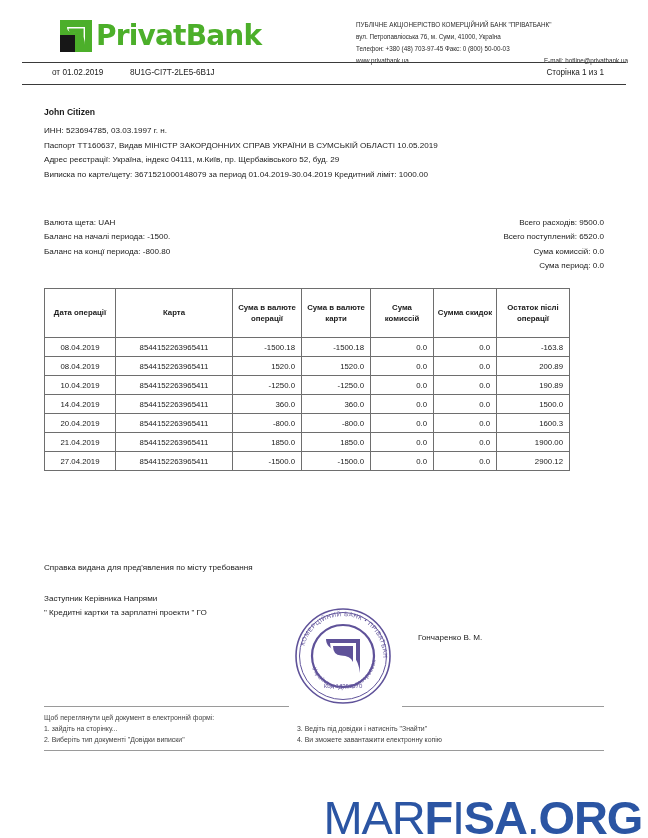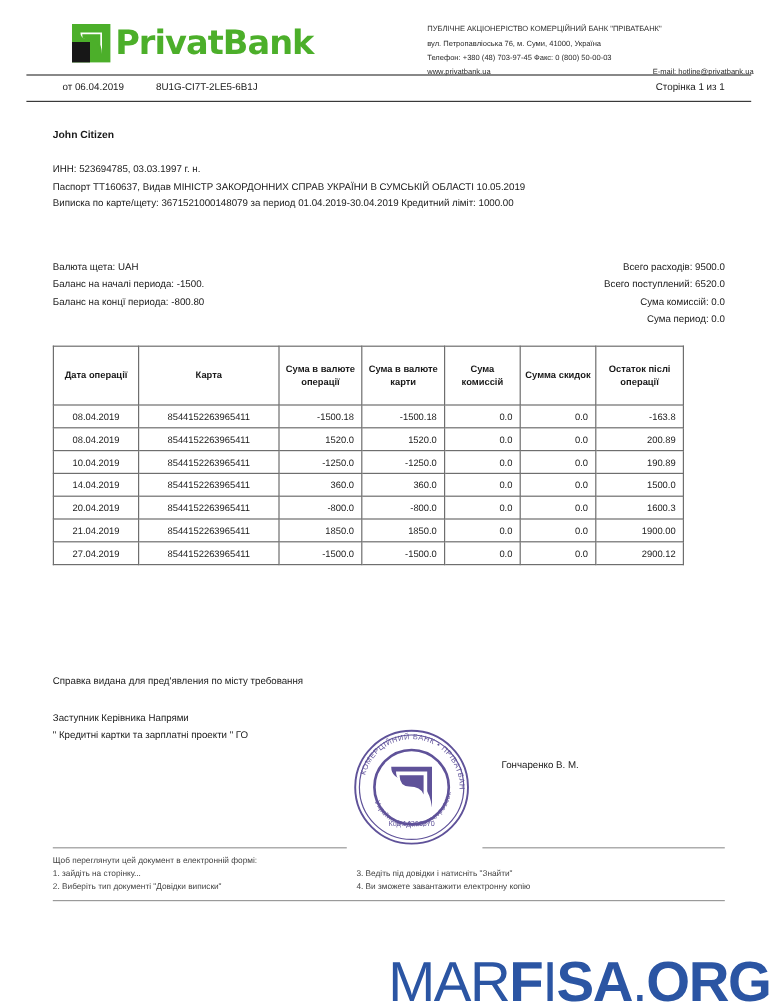--- a/index.html
+++ b/index.html
@@ -91,21 +91,21 @@
     position: absolute;
     left: 44px; top: 105px;
     width: 560px;
     font-size: 8.1px;
     line-height: 1.78;
     color: #1a1a1a;
   }
   .customer .name {
     font-weight: bold;
     font-size: 8.6px;
-    margin-bottom: 14px;
+    margin-bottom: 4px;
   }
 
   
   .summary {
     position: absolute;
     left: 44px; top: 216px;
     width: 560px;
     height: 58px;
     font-size: 8.1px;
     line-height: 1.78;
@@ -266,29 +266,30 @@
         <span>www.privatbank.ua</span>
         <span>E-mail: hotline@privatbank.ua</span>
       </div>
     </div>
   </div>
 
   <div class="rule rule-top"></div>
   <div class="rule rule-bot"></div>
 
   <div class="meta-bar">
-    <span class="meta-date">от 06.04.2019</span>
+    <span class="meta-date">от 01.02.2019</span>
     <span class="meta-code">8U1G-CI7T-2LE5-6B1J</span>
     <span class="meta-page">Сторінка 1 из 1</span>
   </div>
 
   <div class="customer">
     <div class="name">John Citizen</div>
     <div>ИНН: 523694785, 03.03.1997 г. н.</div>
     <div>Паспорт ТТ160637, Видав МІНІСТР ЗАКОРДОННИХ СПРАВ УКРАЇНИ В СУМСЬКІЙ ОБЛАСТІ 10.05.2019</div>
+    <div>Адрес реєстрації: Україна, індекс  04111, м.Київ, пр. Щербаківського 52, буд. 29</div>
     <div>Виписка по карте/щету: 3671521000148079 за период 01.04.2019-30.04.2019 Кредитний ліміт: 1000.00</div>
   </div>
 
   <div class="summary">
     <div class="summary-left">
       <div>Валюта щета: UAH</div>
       <div>Баланс на началі периода: -1500.</div>
       <div>Баланс на концї периода: -800.80</div>
     </div>
     <div class="summary-right">

